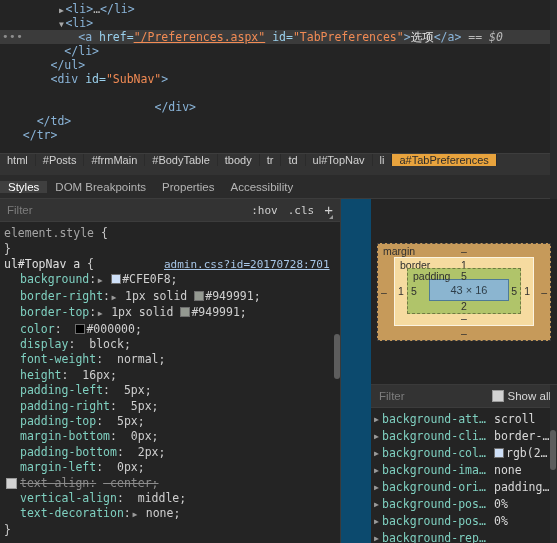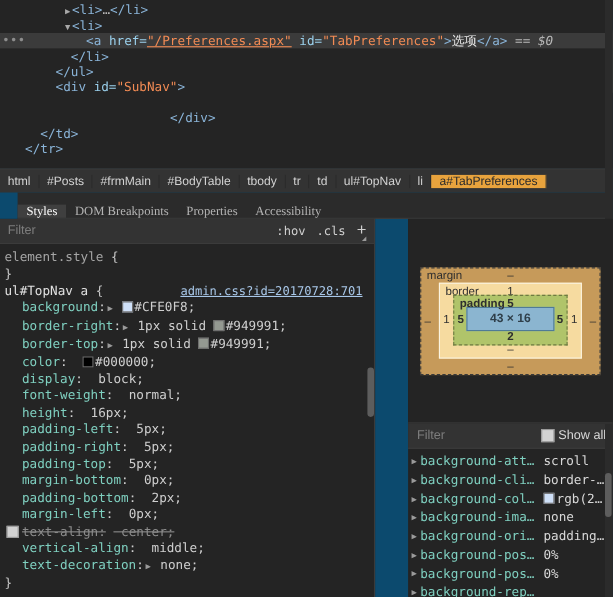--- a/index.html
+++ b/index.html
@@ -79,21 +79,21 @@
     background: #5a5a5a;
     border-radius: 3px;
   }
 
   
   .crumbs {
     height: 21px;
     background: #333333;
     border-top: 1px solid #3d3d3d;
     display: flex;
-    align-items: center;
+    align-items: flex-start;
     font-family: "Liberation Sans", sans-serif;
     font-size: 11px;
     overflow: hidden;
     flex: 0 0 auto;
   }
   .crumb {
     display: flex;
     align-items: center;
     padding: 0 7px;
     color: #d2d2d2;
@@ -106,25 +106,24 @@
     color: #2b2b2b;
     font-weight: normal;
   }
 
   
   .subtabs {
     height: 23px;
     background: #2b2b2b;
     border-bottom: 1px solid #3c3c3c;
     display: flex;
-    align-items: flex-end;
-    font-family: Liberation Serif, serif;
+    align-items: center;
+    font-family: Liberation Sans, sans-serif;
     font-size: 11.5px;
     flex: 0 0 auto;
-    margin-left: 16px;
   }
   .subtab {
     display: flex;
     align-items: center;
     padding: 0 8px;
     color: #b4b4b4;
     white-space: nowrap;
     cursor: default;
   }
   .subtab.active {
@@ -296,24 +295,23 @@
   .bm-border {
     background: #f6dba0;
     border: 1px solid #fbf3e0;
     padding: 10px 12px 11px 12px;
     position: relative;
     color: #2f2f2f;
   }
   .bm-padding {
     background: #b0c46a;
     border: 1px dashed #6f7a42;
-    padding: 10px 11px 12px 11px;
+    padding: 10px 11px 12px 21px;
     position: relative;
     color: #2f2f2f;
-    font-weight: bold;
   }
   .bm-content {
     background: #8bb5d0;
     border: 1px solid #4f7b96;
     padding: 4px 12px;
     color: #2f3f4a;
     font-size: 11px;
     min-width: 54px;
   }
   .bm-label {

